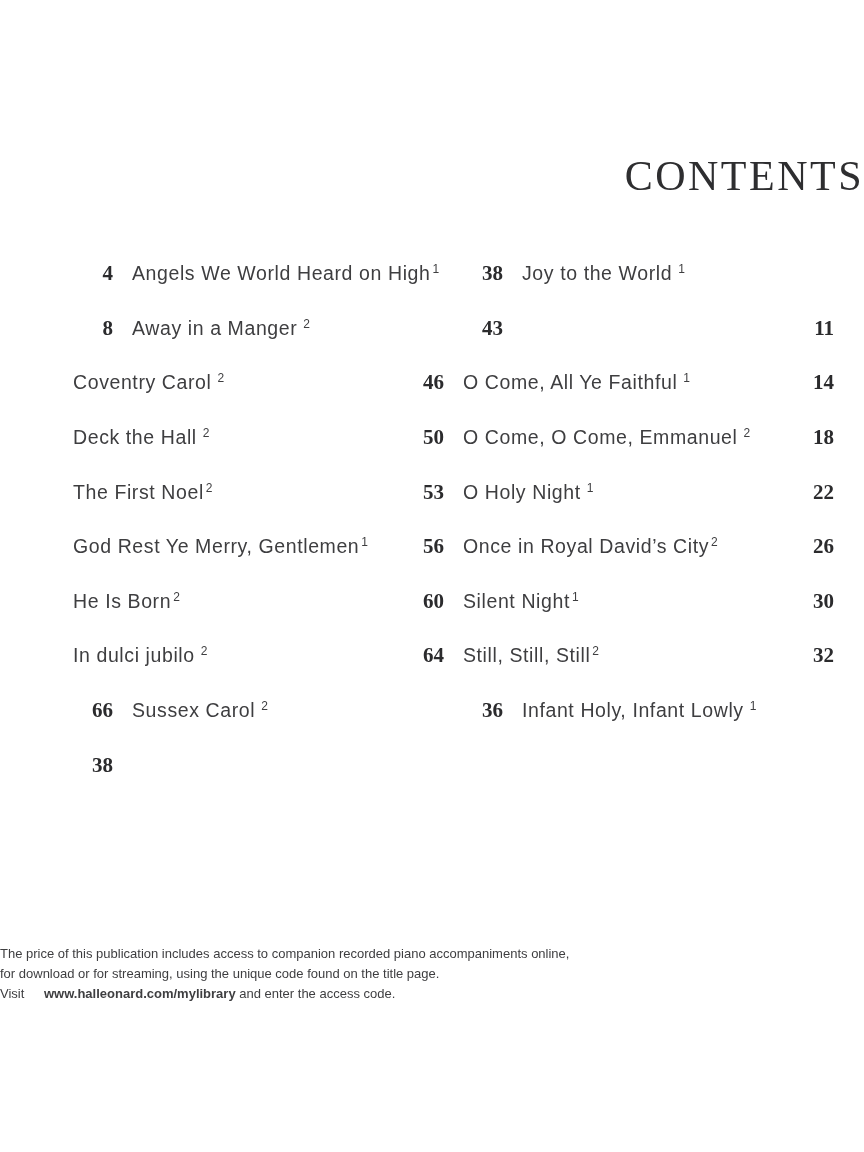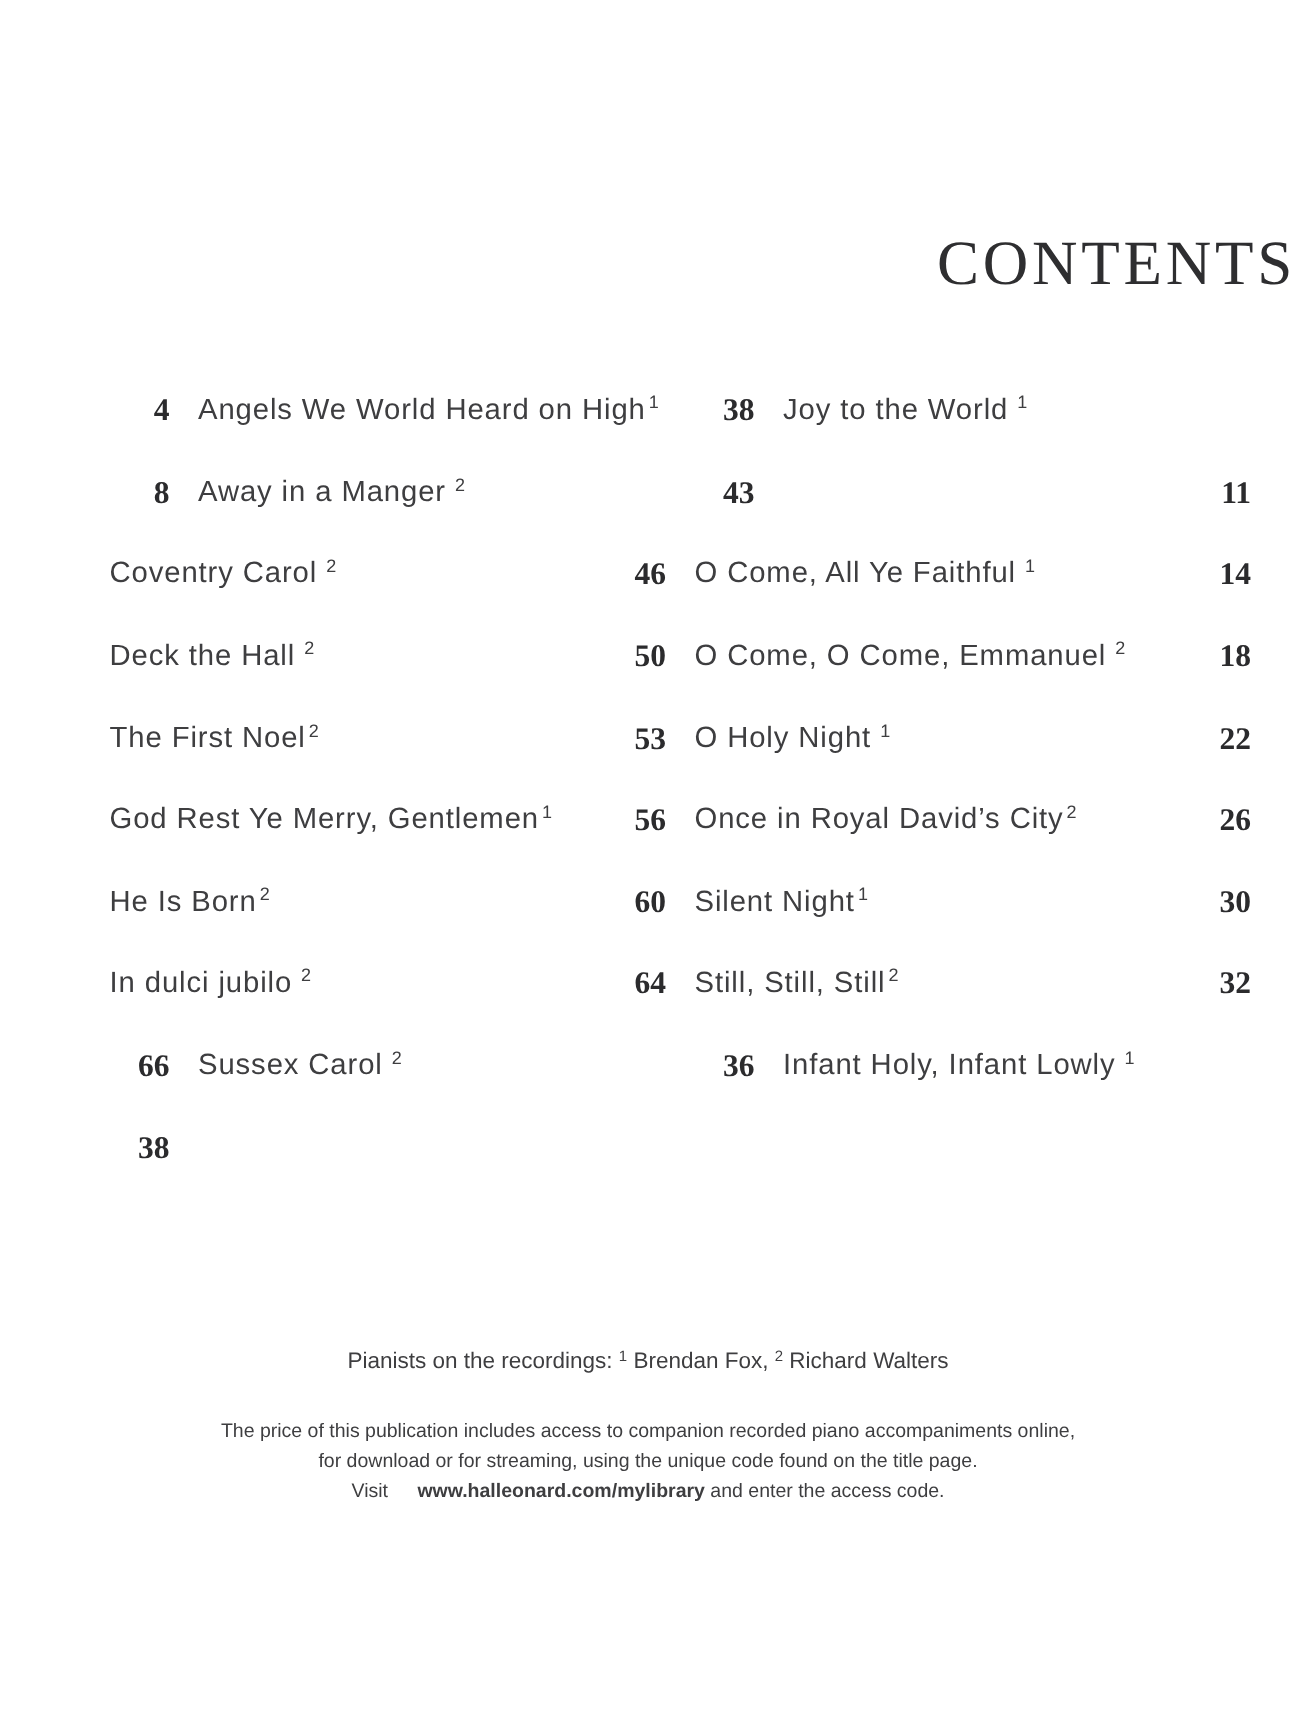--- a/index.html
+++ b/index.html
@@ -69,21 +69,21 @@
   }
   .footer-pianists sup{
     font-size:10px;
     line-height:0;
     vertical-align:5px;
   }
 
   .footer-note{
     position:absolute;
     top:944px;left:0;right:0;
-    text-align:center;
+    text-align:left;
     font-size:13px;
     line-height:20px;
     color:var(--text);
   }
   .footer-note .url{font-weight:700;margin-left:16px;}
 </style>
 </head>
 <body>
 
 <div class="page">
@@ -123,23 +123,20 @@
       <div class="num">64</div>
       <div class="song"><span class="t">Still, Still, Still</span><sup class="sup">2</sup></div>
       <div class="num">32</div>
       <div class="num">66</div>
       <div class="song"><span class="t">Sussex Carol</span><sup class="sup spaced">2</sup></div>
       <div class="num">36</div>
       <div class="song"><span class="t">Infant Holy, Infant Lowly</span><sup class="sup spaced">1</sup></div>
       <div class="num">38</div>
     </div>
 
-  <div class="footer-pianists">
-    <span>Pianists on the recordings: </span><sup>1</sup><span> Brendan Fox, </span><sup>2</sup><span> Richard Walters</span>
-  </div>
 
   <div class="footer-note">
     <div>The price of this publication includes access to companion recorded piano accompaniments online,</div>
     <div>for download or for streaming, using the unique code found on the title page.</div>
     <div><span>Visit </span><span class="url">www.halleonard.com/mylibrary</span><span> and enter the access code.</span></div>
   </div>
 
 </div>
 
 </body></html>

